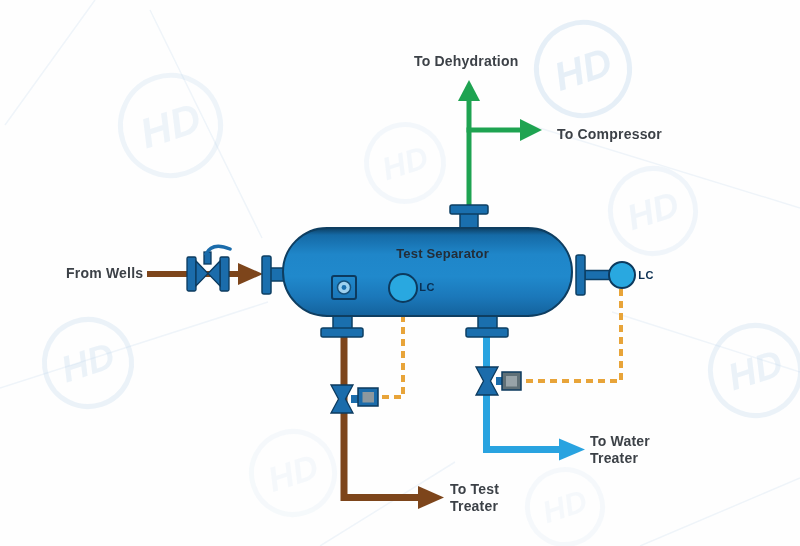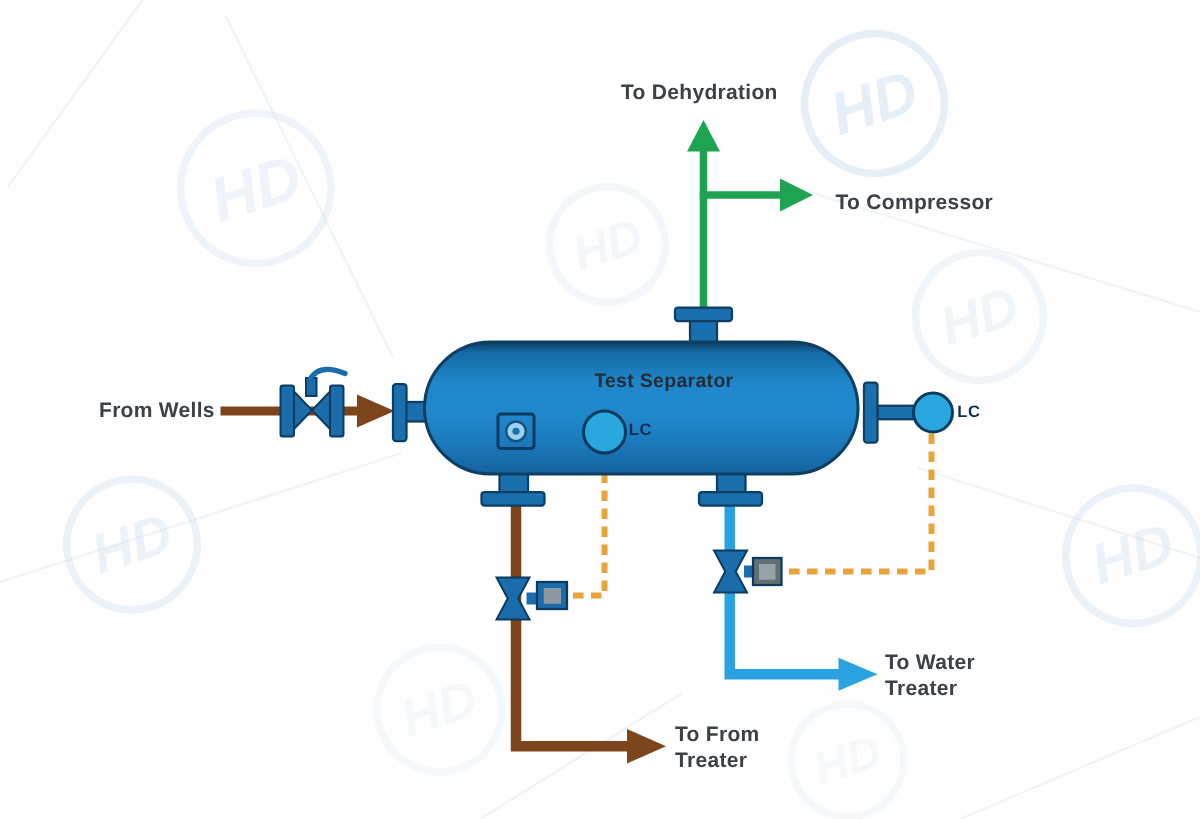--- a/index.html
+++ b/index.html
@@ -157,21 +157,21 @@
       <rect x="502" y="372" width="19" height="18" fill="#5f7077" stroke="#0c3a5e" stroke-width="1.5"></rect>
       <rect x="506" y="376" width="11" height="10.5" fill="#97a3a8"></rect>
     </g>
   </svg>
 
   <div class="lbl" style="left:414px;top:53px;">To Dehydration</div>
   <div class="lbl" style="left:557px;top:126px;">To Compressor</div>
   <div class="lbl" style="left:66px;top:265px;text-align:center;">From Wells</div>
   <div class="vessel-lbl">Test Separator</div>
   <div class="lbl" style="left:450px;top:481px;">
-    <span>To From</span><br>
+    <span>To Test</span><br>
     <span>Treater</span>
   </div>
   <div class="lbl" style="left:590px;top:433px;">
     <span>To Water</span><br>
     <span>Treater</span>
   </div>
 
   <div class="lc-lbl" style="left:389px;top:281px;width:28px;">LC</div>
   <div class="lc-lbl" style="left:609px;top:269px;width:26px;">LC</div>
 

